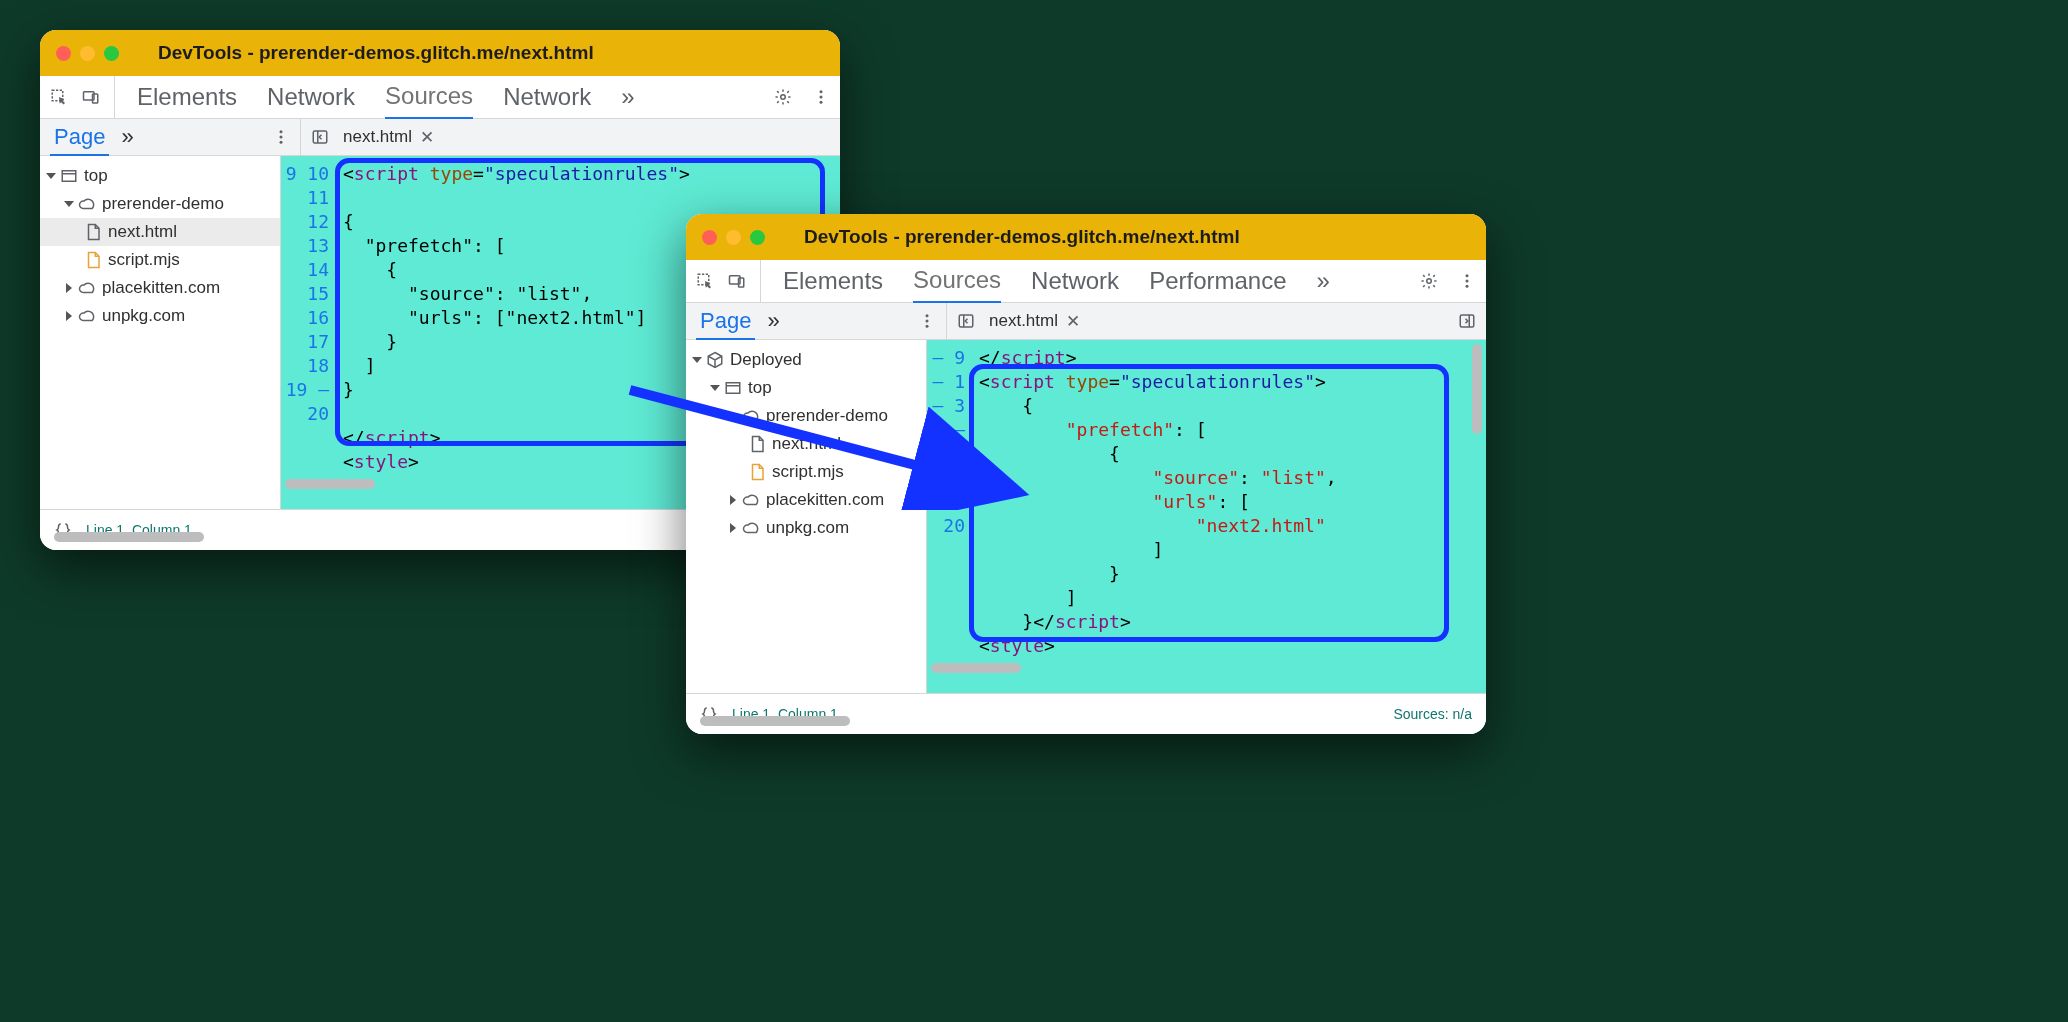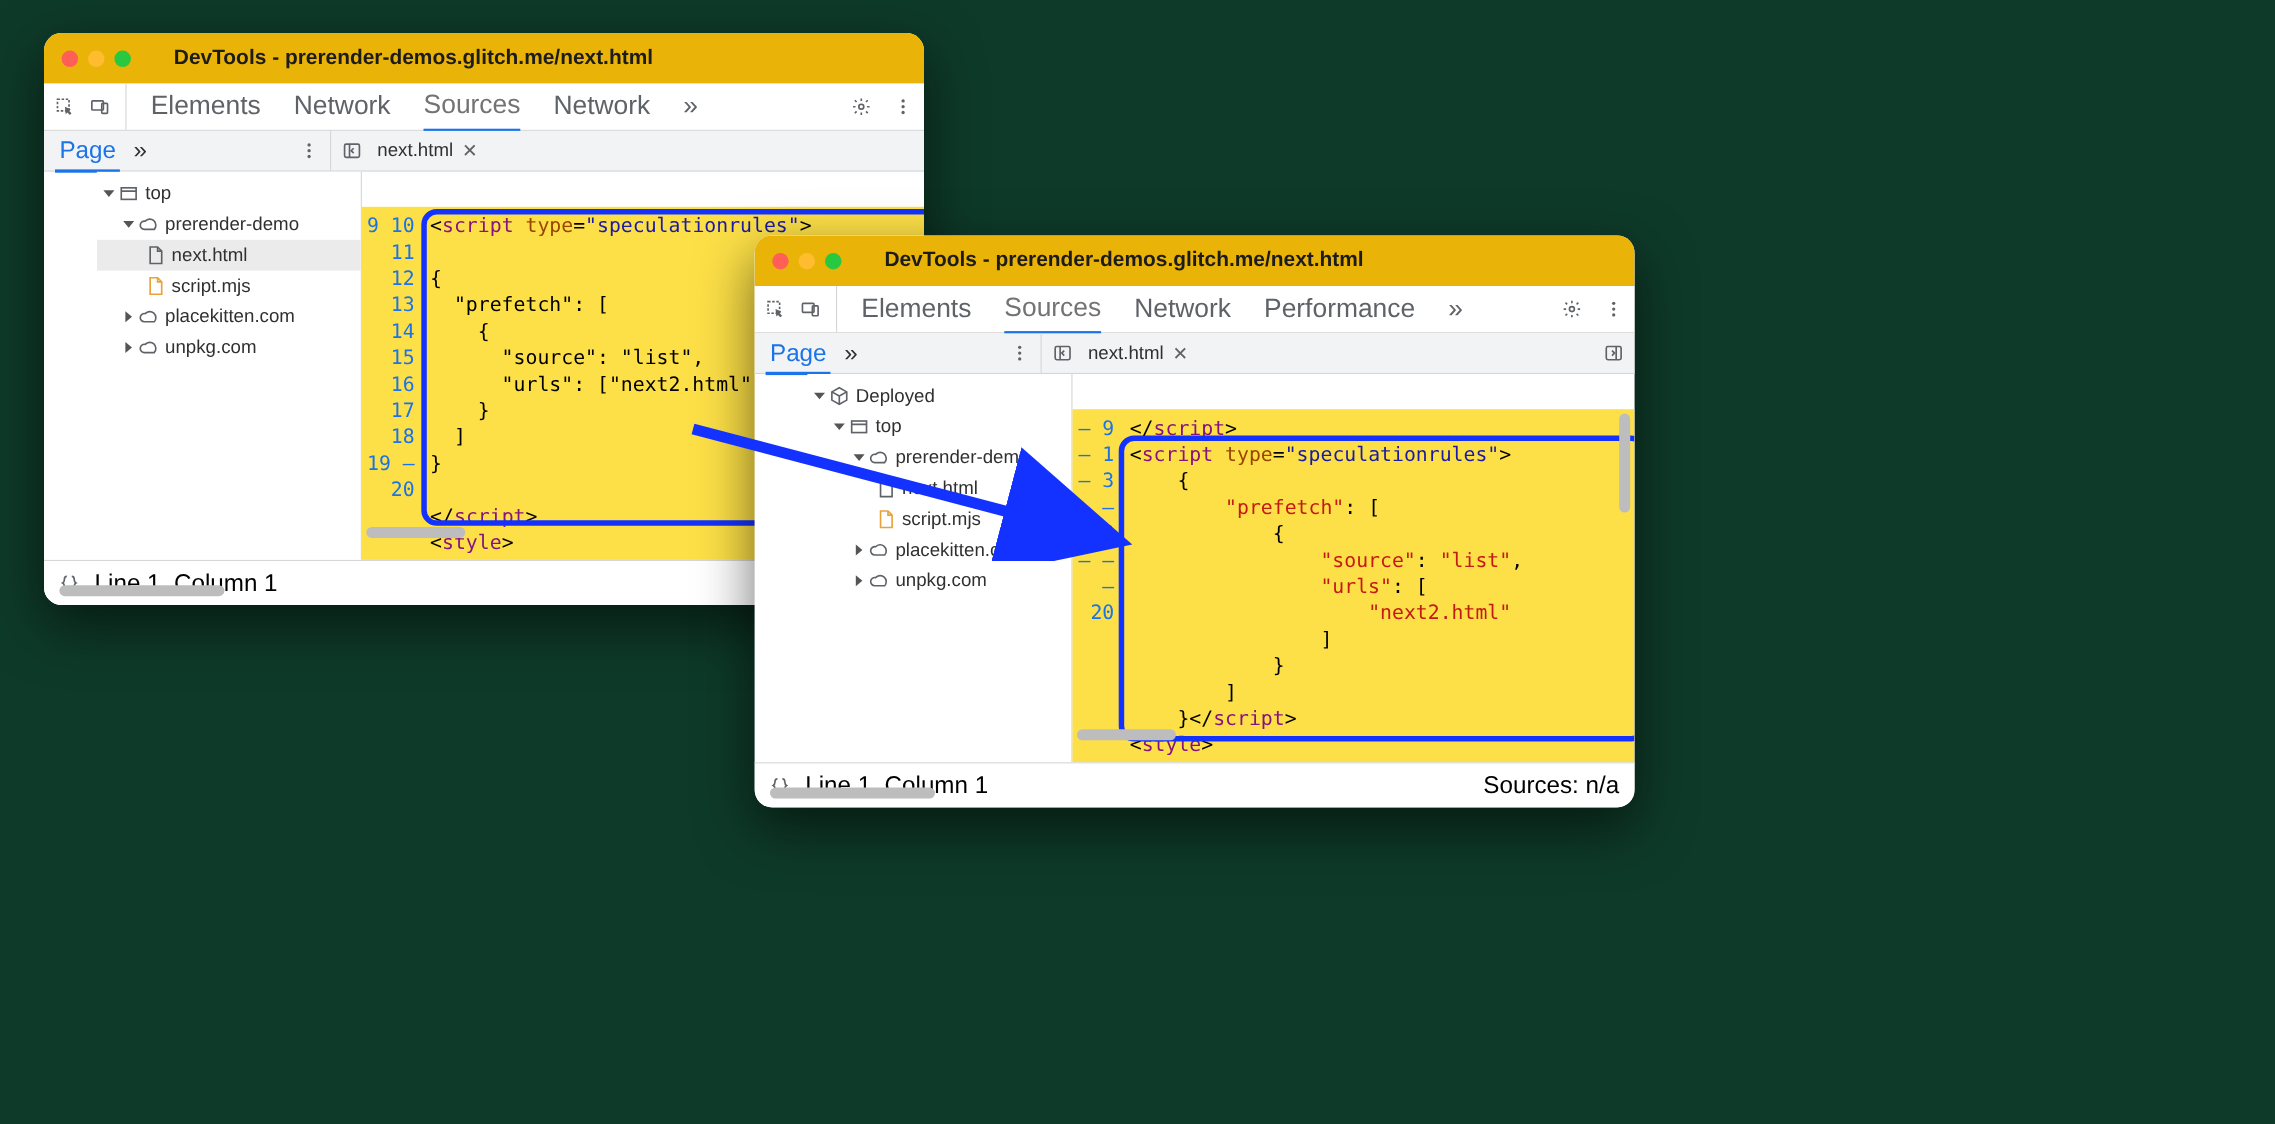--- a/index.html
+++ b/index.html
@@ -91,42 +91,40 @@
     display:flex;
     overflow:hidden;
   }
   .tree {
     width: 240px;
     border-right:1px solid #d6d6d6;
     padding:6px 0;
     font-size:17px;
     background:#fff;
     overflow:hidden;
-    margin-left:48px;
   }
   .tree .row {
     display:flex;
     align-items:center;
     gap:6px;
     padding:4px 8px;
     white-space:nowrap;
   }
   .tree .row.sel { background:#ebebeb; }
   .indent1 { padding-left: 26px !important; }
   .indent2 { padding-left: 44px !important; }
   .indent3 { padding-left: 62px !important; }
   .tri { width:0;height:0;border-left:6px solid #555;border-top:5px solid transparent;border-bottom:5px solid transparent; }
   .tri.down { transform: rotate(90deg); }
 
   .editor {
     flex:1;
     position:relative;
     overflow:hidden;
-    background:#fde047;
-    margin-top:32px;
+    background:#5eead4;
   }
   .gutter {
     position:absolute; left:0; top:0; bottom:0; width:48px;
     text-align:right;
     padding:6px 8px 0 0;
     color:#1a73e8;
     font-family:"Menlo","Consolas",monospace;
     font-size:18px;
     line-height:24px;
   }
@@ -152,22 +150,22 @@
   }
 
   .status {
     height:40px;
     border-top:1px solid #d6d6d6;
     background:#fff;
     display:flex;
     align-items:center;
     padding:0 14px;
     gap:14px;
-    font-size:22px;
-    color:#000000;
+    font-size:14px;
+    color:#0f766e;
   }
   .hscroll {
     position:absolute;
     height:10px; border-radius:5px; background:#bdbdbd;
   }
 
   
   .ico { width:18px; height:18px; display:inline-block; }
   .ico svg { width:100%; height:100%; display:block; }
   .gear, .dots3, .chev, .brackets { color:#5f6368; }

